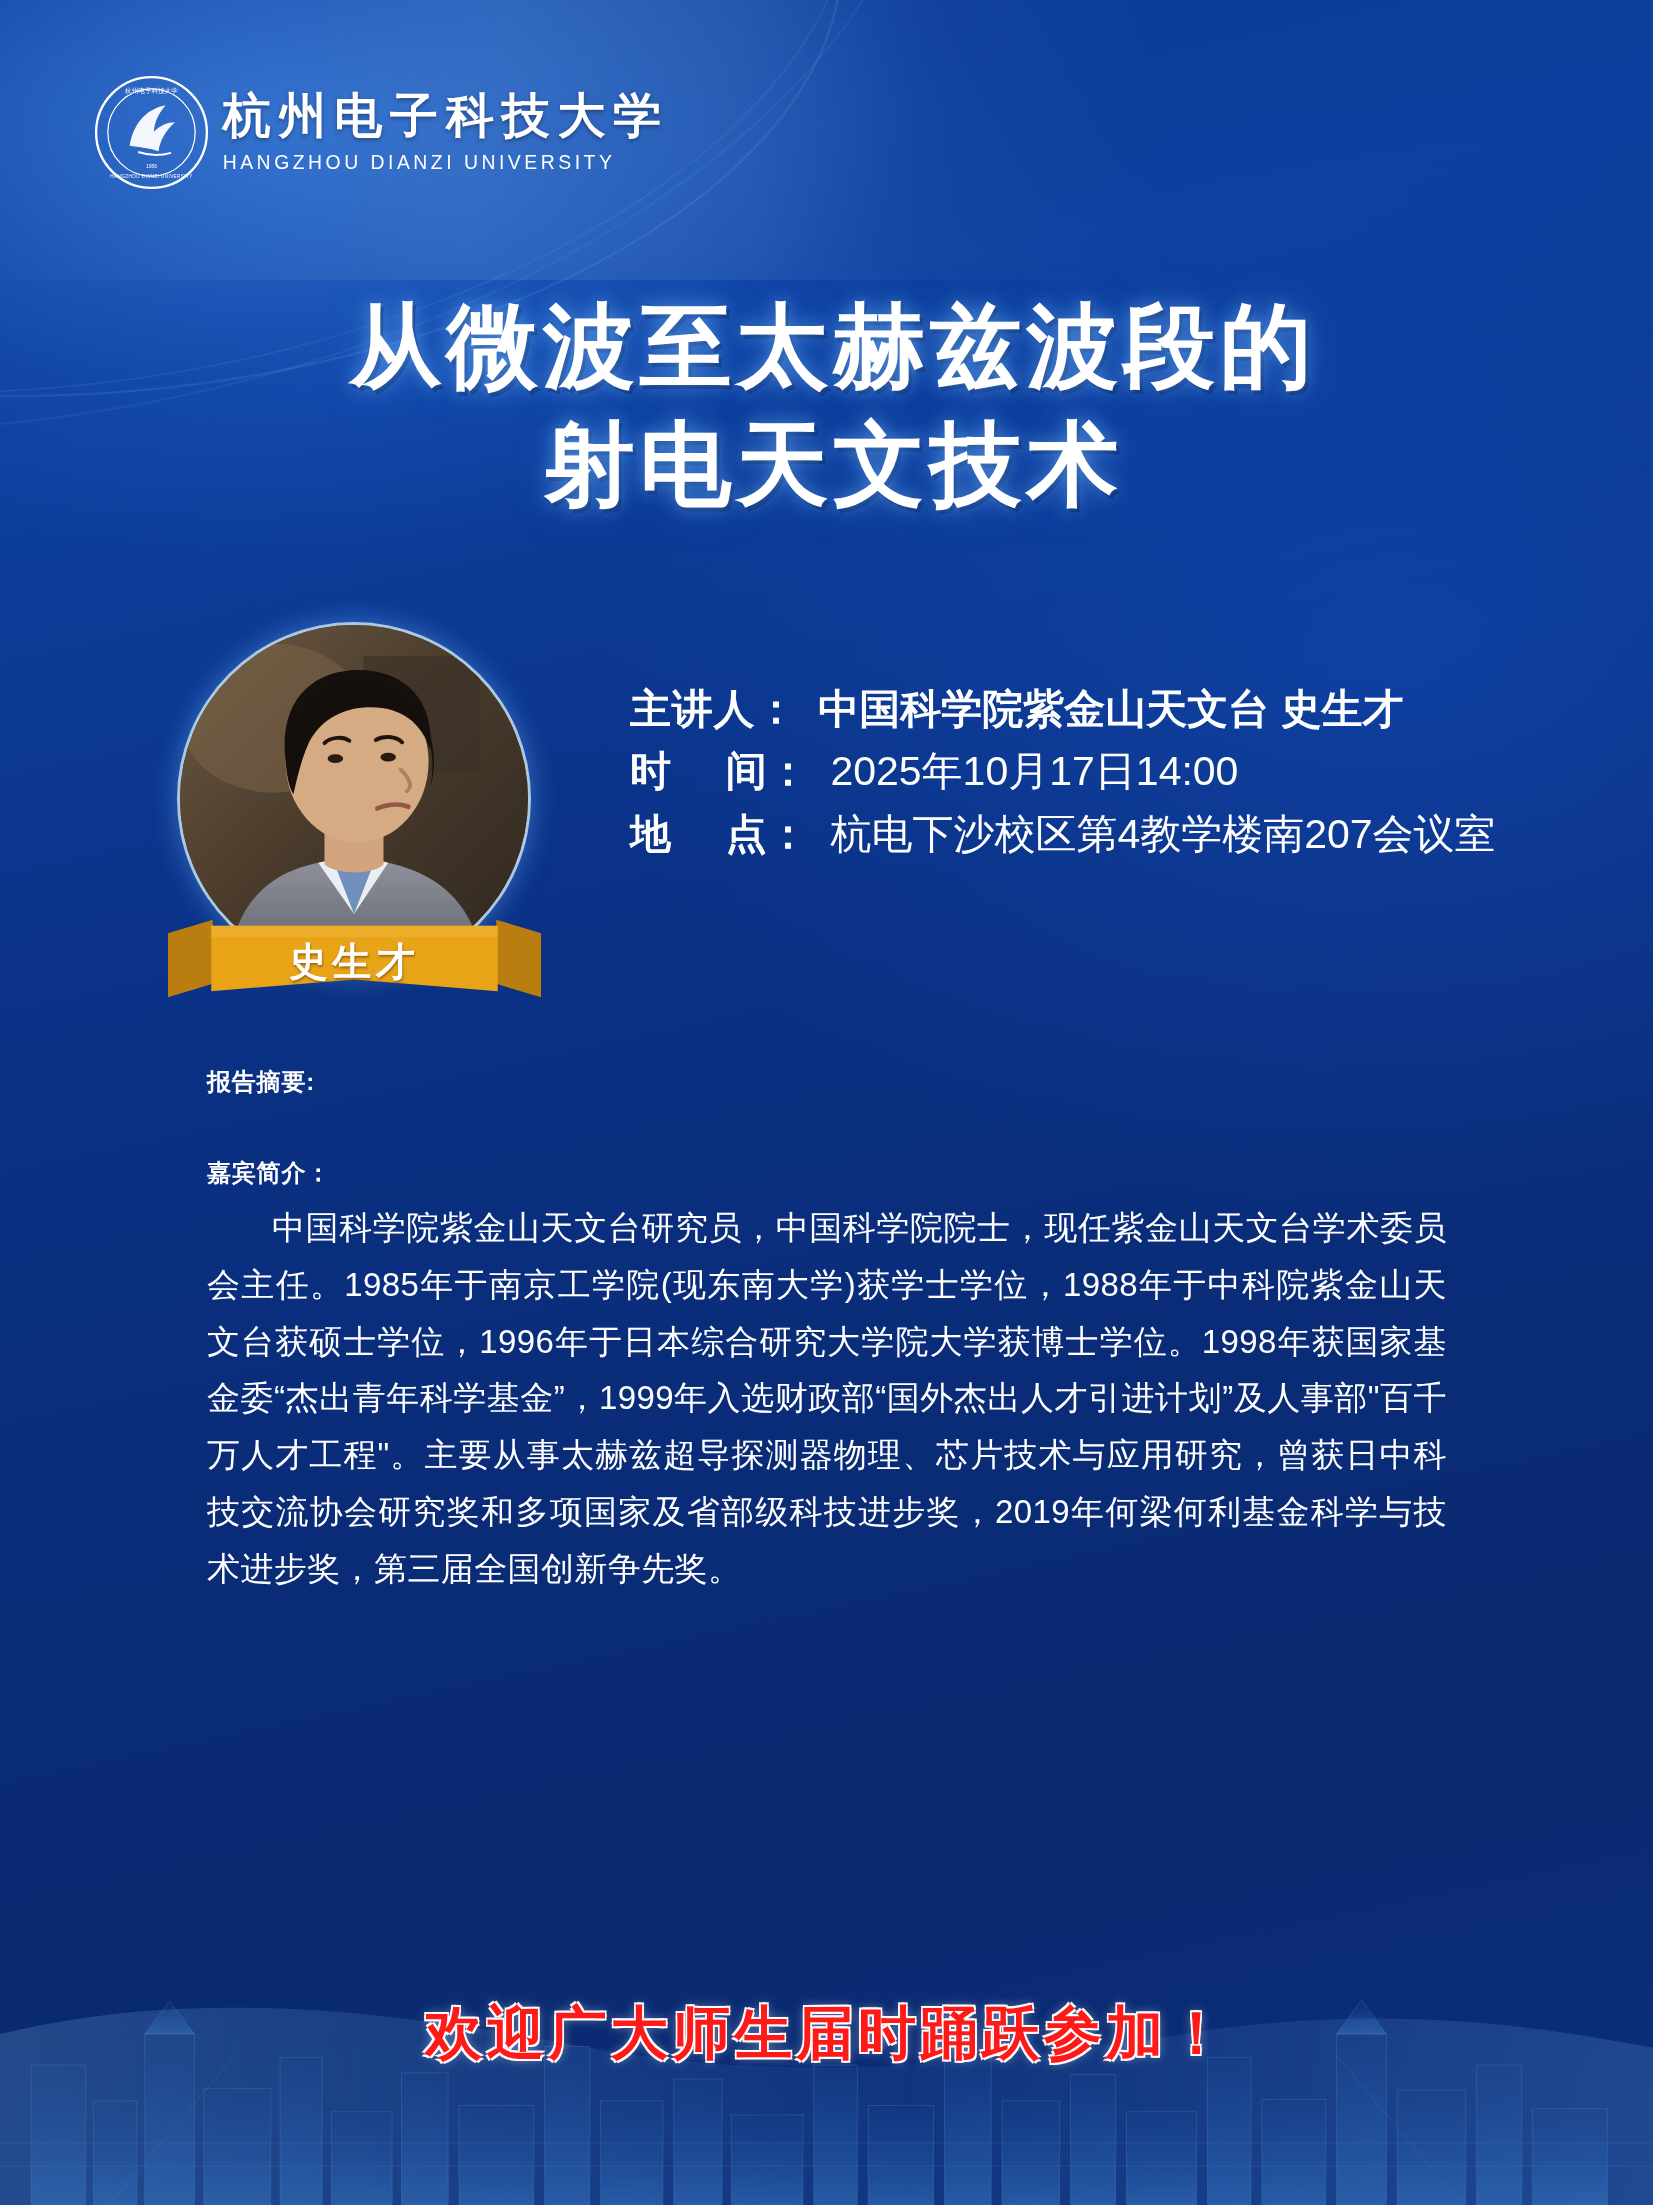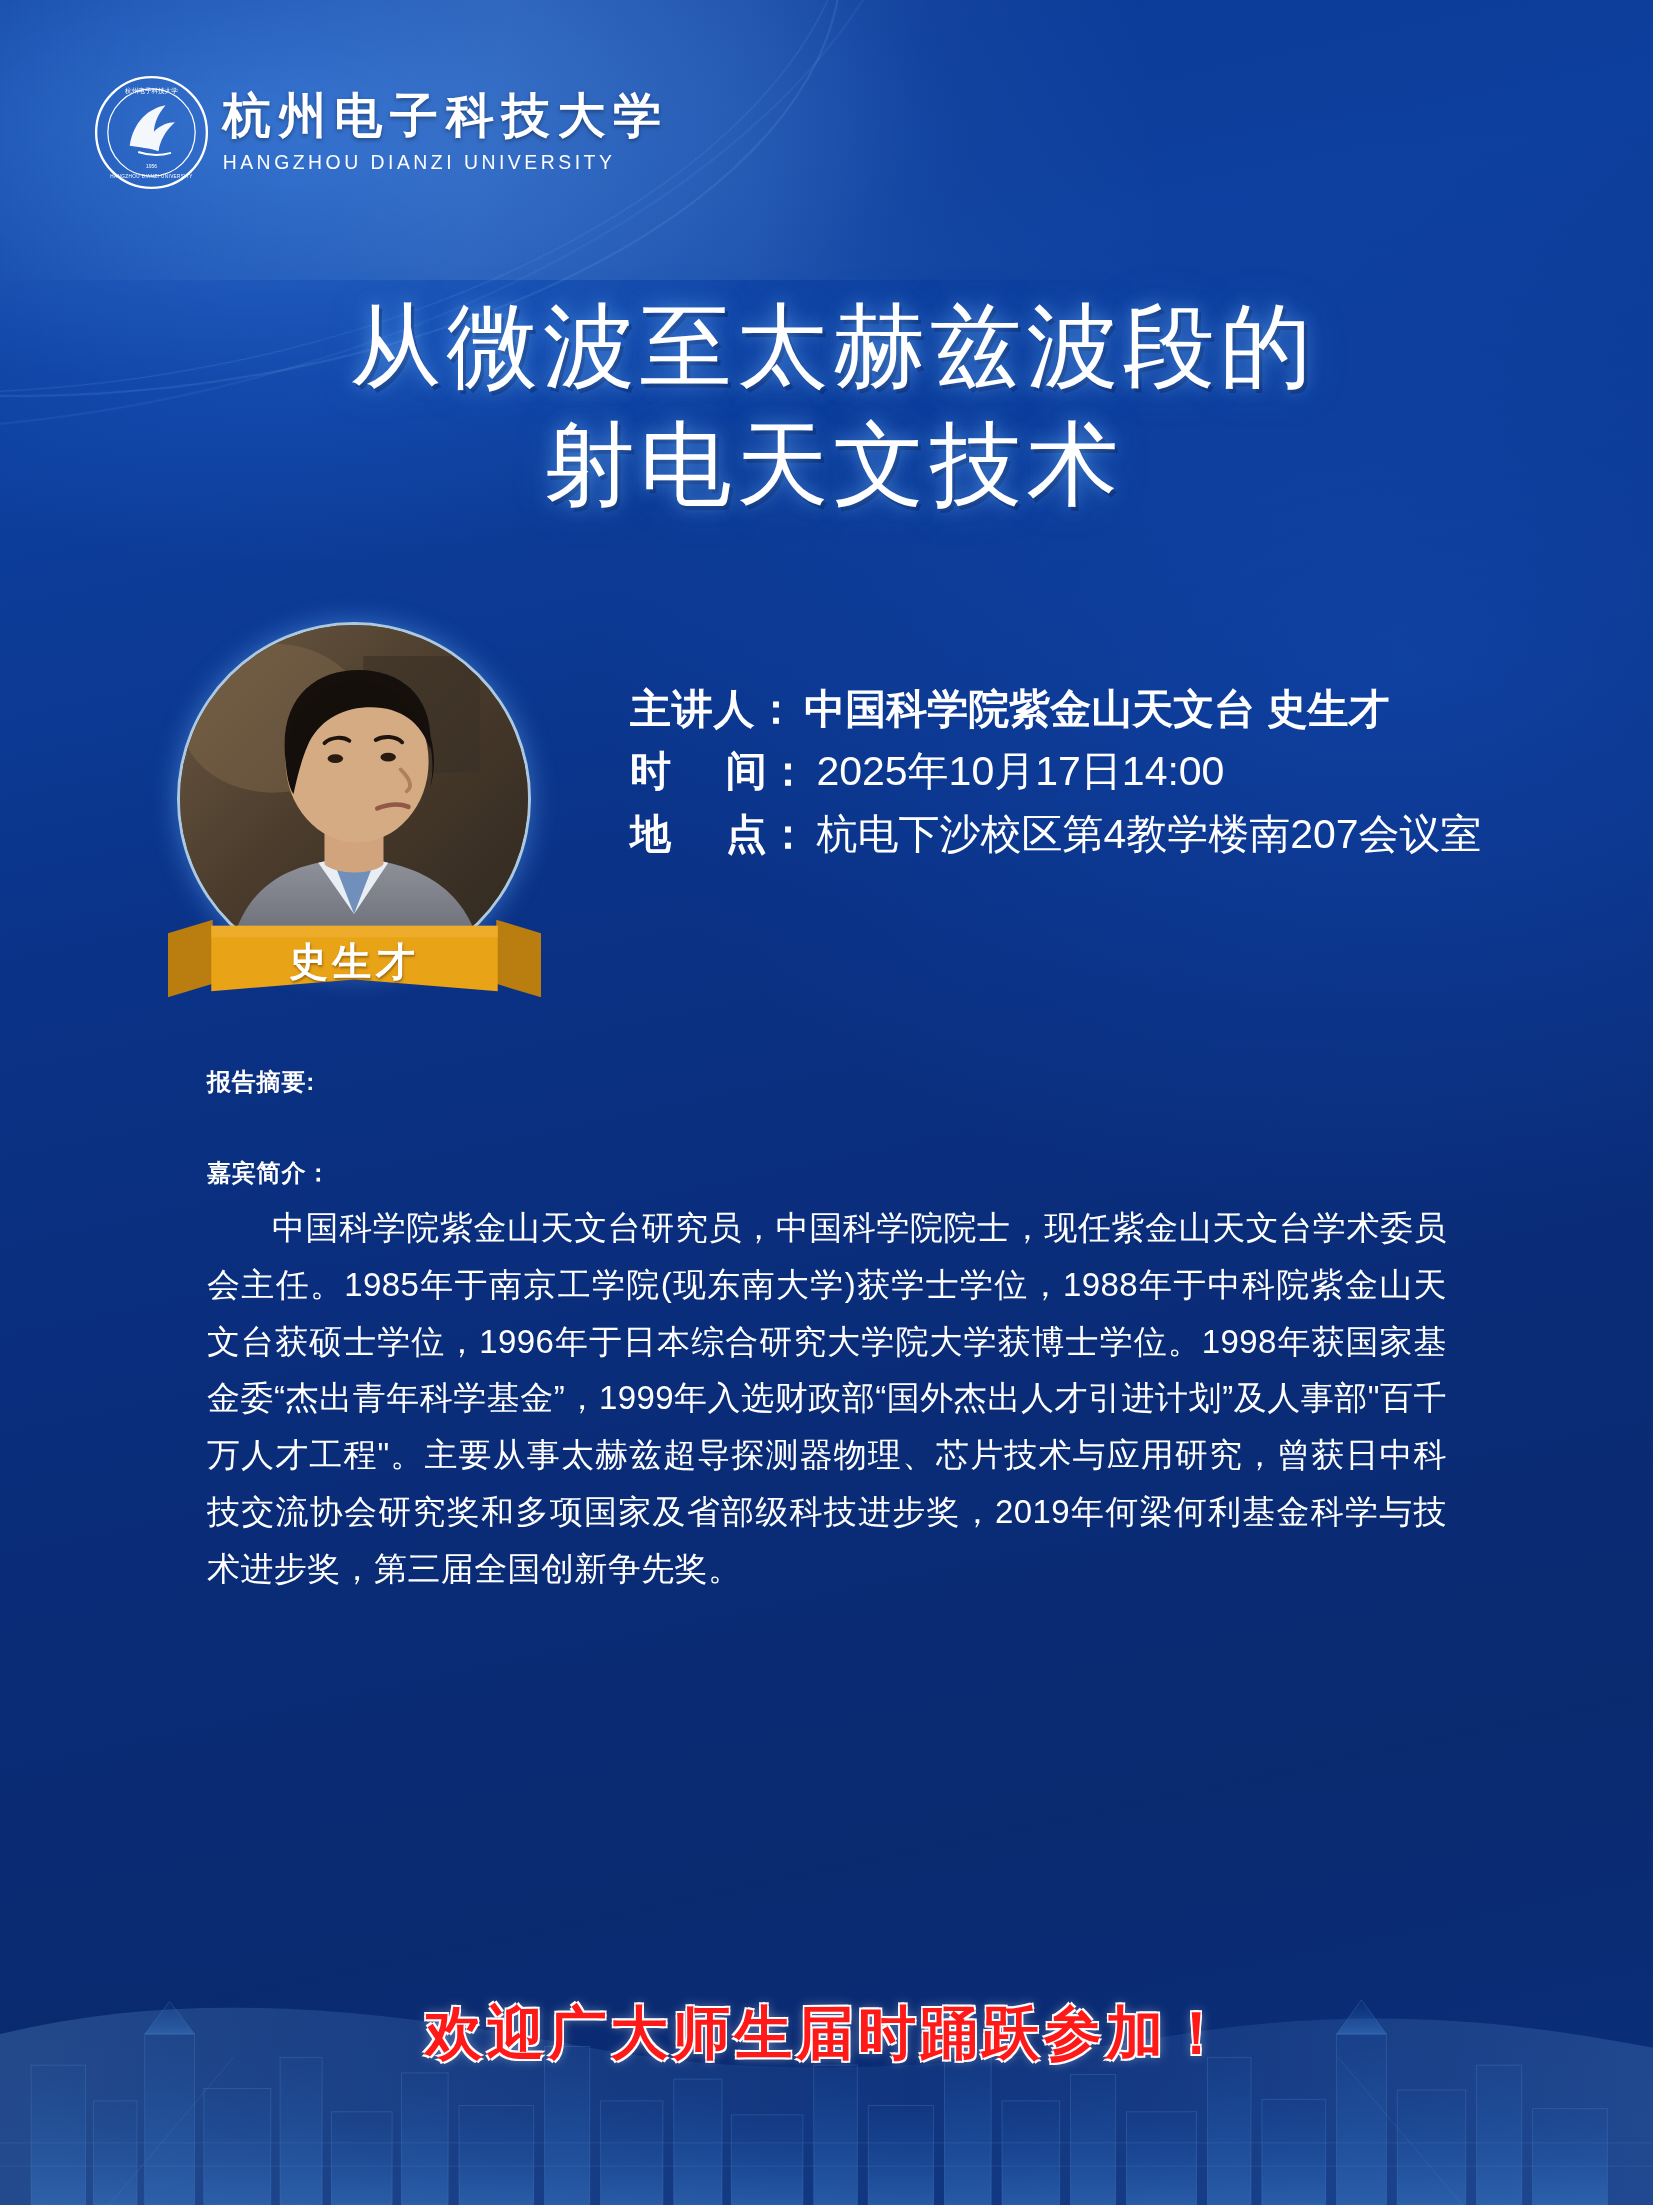--- a/index.html
+++ b/index.html
@@ -93,21 +93,21 @@
 
   
   .title-block {
     position: absolute;
     left: 0; right: 0; top: 288px;
     text-align: center;
   }
   .title-line {
     color: #ffffff;
     font-size: 92px;
-    font-weight: normal;
+    font-weight: bold;
     letter-spacing: 4.7px;
     line-height: 1.28;
     text-shadow:
       0 0 17px rgba(120,190,255,0.55),
       0 0 40px rgba(80,160,255,0.35),
       3.1px 3.9px 0 rgba(6,30,90,0.55);
     padding-left: 12px;
   }
 
   
@@ -164,21 +164,21 @@
   }
   .info-label {
     font-weight: bold;
     letter-spacing: 0.8px;
   }
   .info-label.spread {
     letter-spacing: 0.8px;
   }
   .info-value {
     font-weight: normal;
-    margin-left: 7px;
+    margin-left: 21px;
   }
   .info-item.bold .info-value { font-weight: bold; }
 
   
   .body-block {
     position: absolute;
     left: 0; right: 0; top: 1066px;
     padding: 0 207px 0 207px;
     color: #ffffff;
   }

